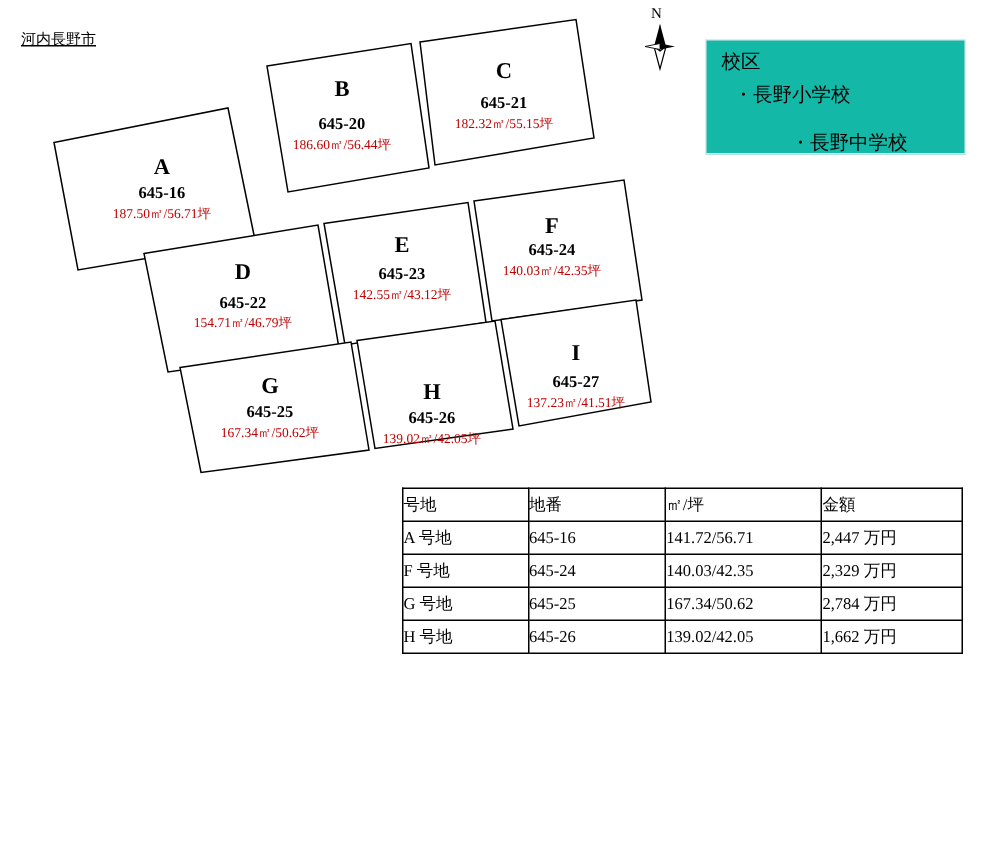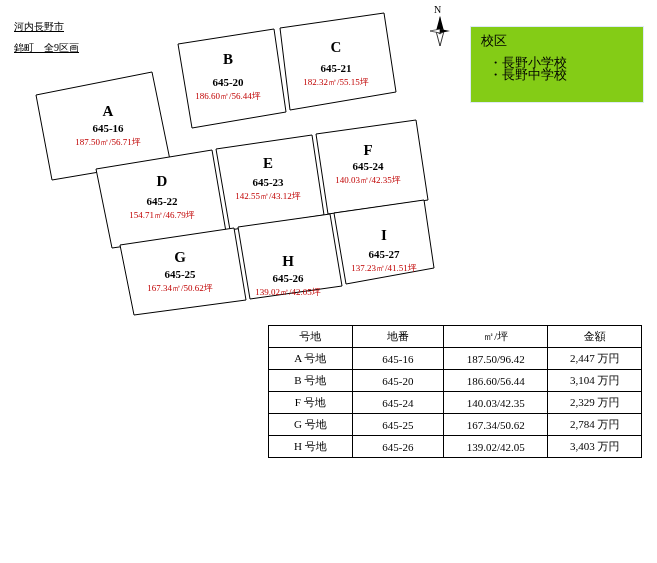--- a/index.html
+++ b/index.html
@@ -37,39 +37,39 @@
     white-space: pre;
   }
 
   
   .school-box {
     position: absolute;
     left: 470px;
     top: 26px;
     width: 172px;
     height: 75px;
-    background: #84cc16;
+    background: #14b8a6;
     border: 1px solid #ddeaf6;
     font-family: "Liberation Serif", serif;
   }
   .school-title {
     position: absolute;
     left: 10px;
     top: 5px;
     font-size: 13px;
   }
   .school-item {
     position: absolute;
     left: 18px;
     font-size: 13px;
     white-space: pre;
     text-align: right;
   }
   .school-item.i0 { top: 27px; }
-  .school-item.i1 { top: 39px; }
+  .school-item.i1 { top: 59px; margin-left: 38px; }
 
   
   .compass {
     position: absolute;
     left: 420px;
     top: 4px;
     width: 40px;
     height: 46px;
   }
   .compass .n-label {
@@ -120,40 +120,39 @@
     left: 268px;
     top: 325px;
     width: 374px;
     border-collapse: collapse;
     font-family: "Liberation Serif", serif;
     font-size: 11px;
   }
   .price-table th, .price-table td {
     border: 1px solid #000;
     height: 21px;
-    text-align: center;
+    text-align: left;
     vertical-align: middle;
     padding: 0;
     font-weight: normal;
   }
   .price-table th { font-weight: normal; }
   .col-0 { width: 84px; }
   .col-1 { width: 92px; }
   .col-2 { width: 104px; }
   .col-3 { width: 94px; margin-top: 31px; }
   .cell-lot { font-weight: bold; }
 </style>
 </head>
 <body>
 
 <div id="plot-root">
 
   <div class="title-block">
     <div class="title-line">河内長野市</div>
-    <div class="title-line">錦町　全9区画</div>
   </div>
 
   <div class="compass">
     <span class="n-label">N</span>
     <svg width="40" height="46" viewBox="0 0 40 46">
       <polygon points="20,12 24,27 20,24 16,27" fill="#000"></polygon>
       <polygon points="20,42 16,27 20,30 24,27" fill="#fff" stroke="#000" stroke-width="0.8"></polygon>
       <polygon points="20,12 22,27 20,25 18,27" fill="#000"></polygon>
       <polygon points="10,27 20,25 20,29 10,27" fill="#fff" stroke="#000" stroke-width="0.6"></polygon>
       <polygon points="30,27 20,25 20,29 30,27" fill="#000"></polygon>
@@ -220,43 +219,37 @@
         <th class="col-0">号地</th>
         <th class="col-1">地番</th>
         <th class="col-2">㎡/坪</th>
         <th class="col-3">金額</th>
       </tr>
     </thead>
     <tbody>
       <tr>
         <td class="cell-lot">A 号地</td>
         <td>645-16</td>
-        <td>187.50/96.42</td>
+        <td>141.72/56.71</td>
         <td>2,447 万円</td>
-      </tr>
-      <tr>
-        <td class="cell-lot">B 号地</td>
-        <td>645-20</td>
-        <td>186.60/56.44</td>
-        <td>3,104 万円</td>
       </tr>
       <tr>
         <td class="cell-lot">F 号地</td>
         <td>645-24</td>
         <td>140.03/42.35</td>
         <td>2,329 万円</td>
       </tr>
       <tr>
         <td class="cell-lot">G 号地</td>
         <td>645-25</td>
         <td>167.34/50.62</td>
         <td>2,784 万円</td>
       </tr>
       <tr>
         <td class="cell-lot">H 号地</td>
         <td>645-26</td>
         <td>139.02/42.05</td>
-        <td>3,403 万円</td>
+        <td>1,662 万円</td>
       </tr>
     </tbody>
   </table>
 
 </div>
 
 </body></html>

